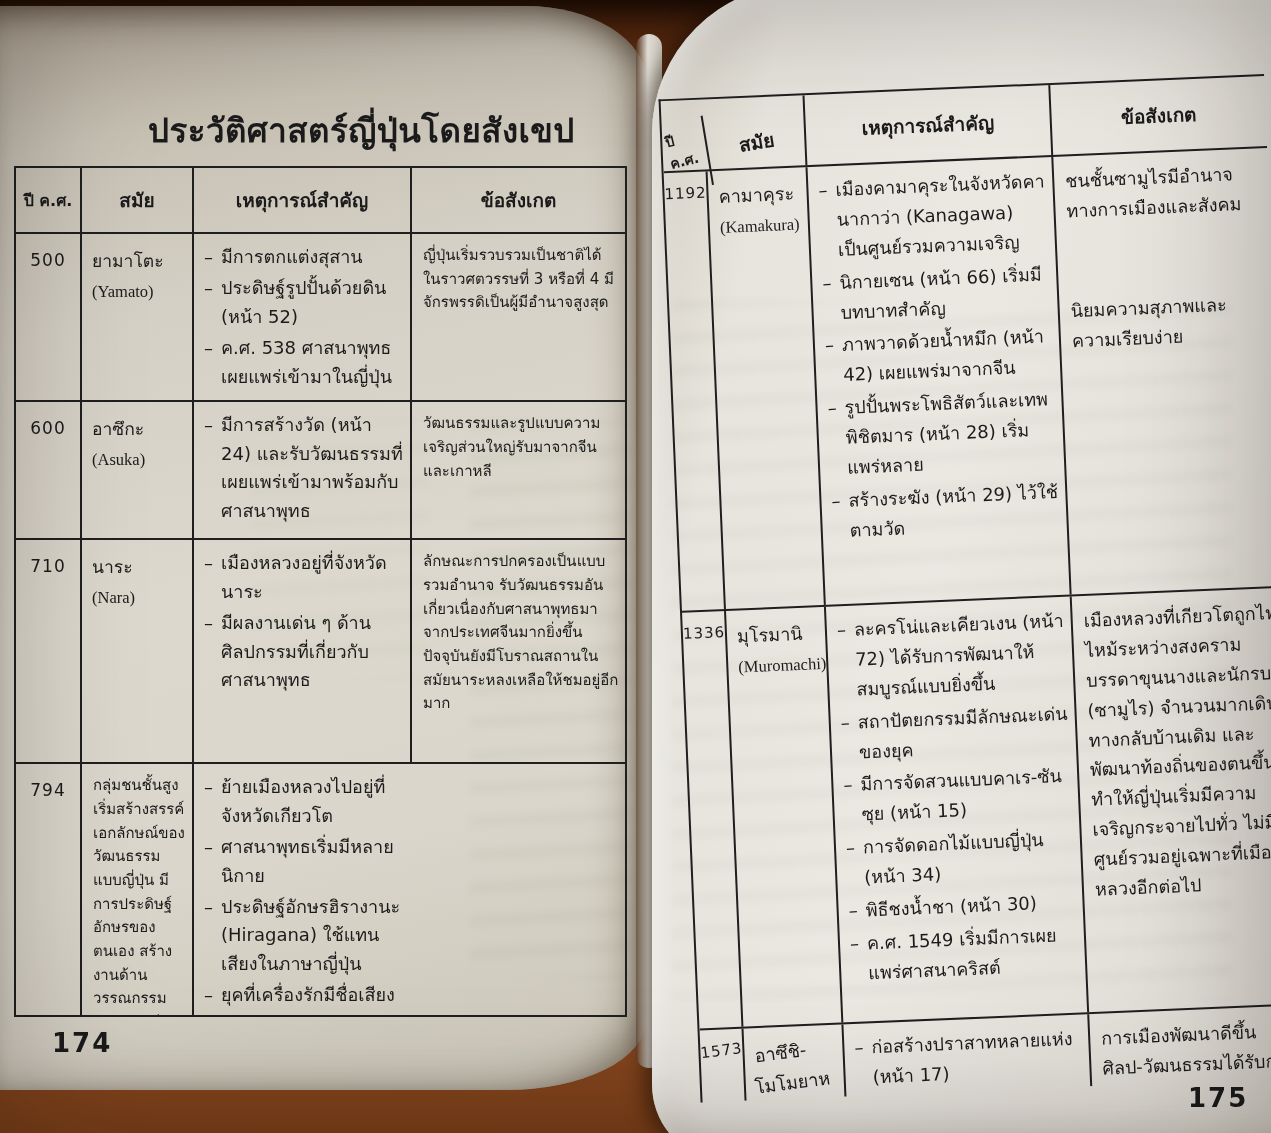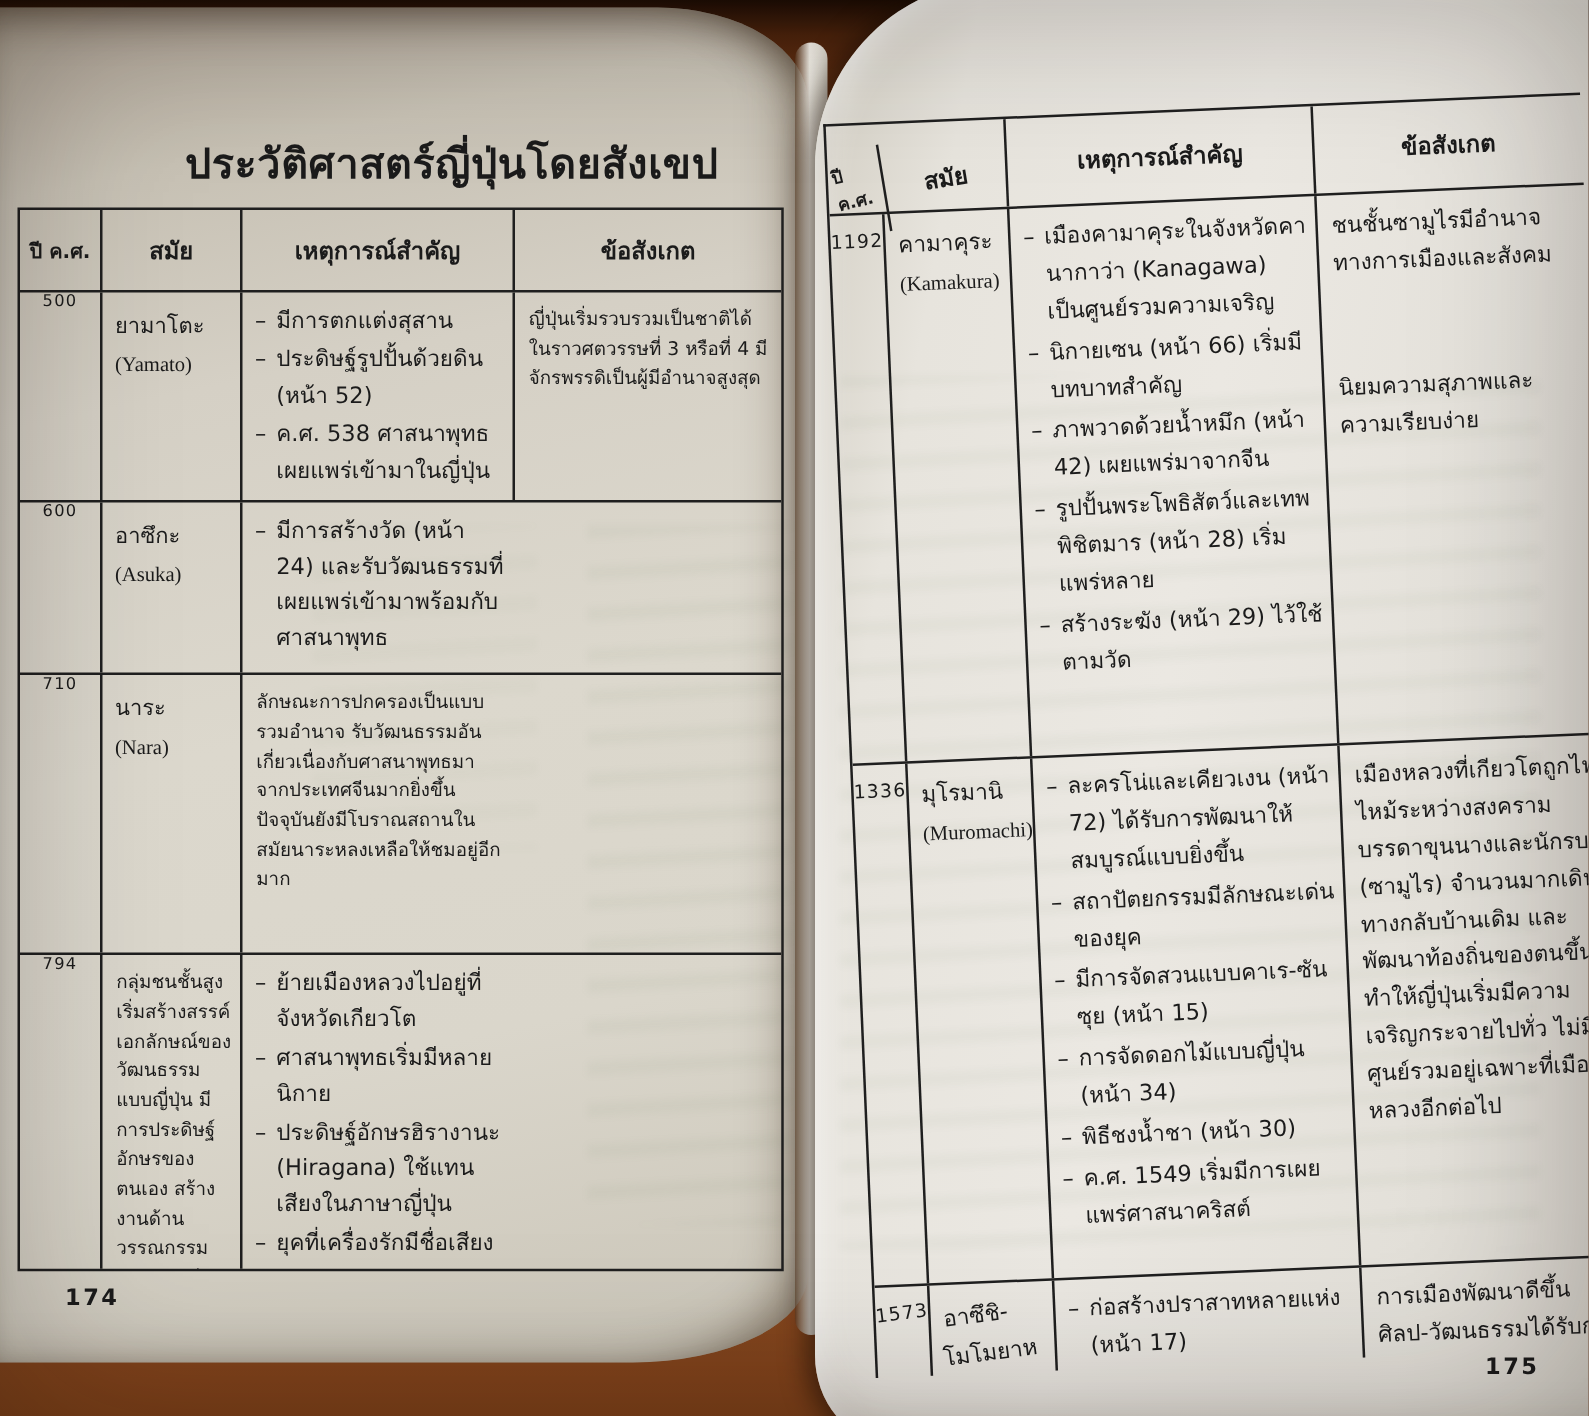--- a/index.html
+++ b/index.html
@@ -46,21 +46,21 @@
   .vignette{
     position:absolute; inset:0; pointer-events:none;
     box-shadow:inset 0 0 140px rgba(15,8,3,.28);
   }
   
   .ink{ color:#1b1b1b; }
   .title{
     position:absolute; left:148px; top:104px; width:380px;
     font-size:33px; font-weight:bold; letter-spacing:.5px; white-space:nowrap;
   }
-  .pageno{ position:absolute; font-size:18px; font-weight:bold; letter-spacing:2px; }
+  .pageno{ position:absolute; font-size:26px; font-weight:bold; letter-spacing:2px; }
   .pageno.left{ left:52px; top:1028px; }
   .pageno.right{ left:1188px; top:1083px; }
   
   .tbl{ position:absolute; display:flex; flex-direction:column; overflow:hidden; }
   .ltable{
     left:14px; top:166px; width:613px; height:851px;
     border:2.5px solid #1f1f1f;
   }
   .rtable{
     left:658px; top:74px; width:606px; height:1004px;
@@ -76,21 +76,21 @@
   .cell + .cell{ border-left:2.5px solid #1f1f1f; }
   .head .cell{
     display:flex; align-items:center; justify-content:center;
     font-weight:bold; font-size:19px; padding:8px 2px;
   }
   .ltable .head{ min-height:64px; }
   .rtable .head{ min-height:70px; }
   .head .hyear{ font-size:16px; }
   .rtable .head .hyear{ transform:rotate(-11deg) translateY(14px); font-size:14px; }
   .rtable .head .hperiod{ transform:rotate(-7deg) translateY(10px); }
-  .ycell{ text-align:center; font-size:13px; letter-spacing:1px; }
+  .ycell{ text-align:center; padding-top:16px; font-size:17px; letter-spacing:1px; }
   .rtable .ycell{ font-size:15px; padding-top:12px; }
   .pcell{ padding:14px 4px 4px 10px; font-size:17.5px; line-height:1.55; }
   .rtable .pcell{ font-size:18px; padding-top:12px; }
   .latin{ font-family:"Liberation Serif","DejaVu Serif",serif; font-size:16.5px; display:block; margin-top:4px; }
   .ecell ul{ list-style:none; padding:9px 6px 6px 10px; font-size:18px; line-height:1.58; }
   .rtable .ecell ul{ font-size:18px; line-height:1.66; }
   .ecell li{ display:flex; gap:8px; align-items:flex-start; margin-bottom:3px; }
   .ecell li::before{ content:"–"; flex:0 0 auto; }
   .ncell{ padding:10px 6px 6px 11px; font-size:15px; line-height:1.58; }
   .rtable .ncell{ font-size:18px; line-height:1.66; }
@@ -150,27 +150,40 @@
         <span>อาซึกะ</span>
         <span class="latin">(Asuka)</span>
       </div>
       <div class="cell ecell">
         <ul>
           <li>
               <span>มีการสร้างวัด (หน้า 24) และรับวัฒนธรรมที่เผยแพร่เข้ามาพร้อมกับศาสนาพุทธ</span>
             </li>
         </ul>
       </div>
+      <div class="cell ncell">
+        <p>วัฒนธรรมและรูปแบบความเจริญส่วนใหญ่รับมาจากจีนและเกาหลี</p>
+      </div>
     </div>
 
     <div class="trow" style="min-height:224px">
       <div class="cell ycell">710</div>
       <div class="cell pcell">
         <span>นาระ</span>
         <span class="latin">(Nara)</span>
+      </div>
+      <div class="cell ecell">
+        <ul>
+          <li>
+              <span>เมืองหลวงอยู่ที่จังหวัดนาระ</span>
+            </li>
+          <li>
+              <span>มีผลงานเด่น ๆ ด้านศิลปกรรมที่เกี่ยวกับศาสนาพุทธ</span>
+            </li>
+        </ul>
       </div>
       <div class="cell ncell">
         <p>ลักษณะการปกครองเป็นแบบรวมอำนาจ รับวัฒนธรรมอันเกี่ยวเนื่องกับศาสนาพุทธมาจากประเทศจีนมากยิ่งขึ้น ปัจจุบันยังมีโบราณสถานในสมัยนาระหลงเหลือให้ชมอยู่อีกมาก</p>
       </div>
     </div>
 
     <div class="trow grow">
       <div class="cell ycell">794</div>
       <div class="cell ncell">
         <p>กลุ่มชนชั้นสูงเริ่มสร้างสรรค์เอกลักษณ์ของวัฒนธรรมแบบญี่ปุ่น มีการประดิษฐ์อักษรของตนเอง สร้างงานด้านวรรณกรรม เช่น บทกวีและร้อยแก้ว</p>

